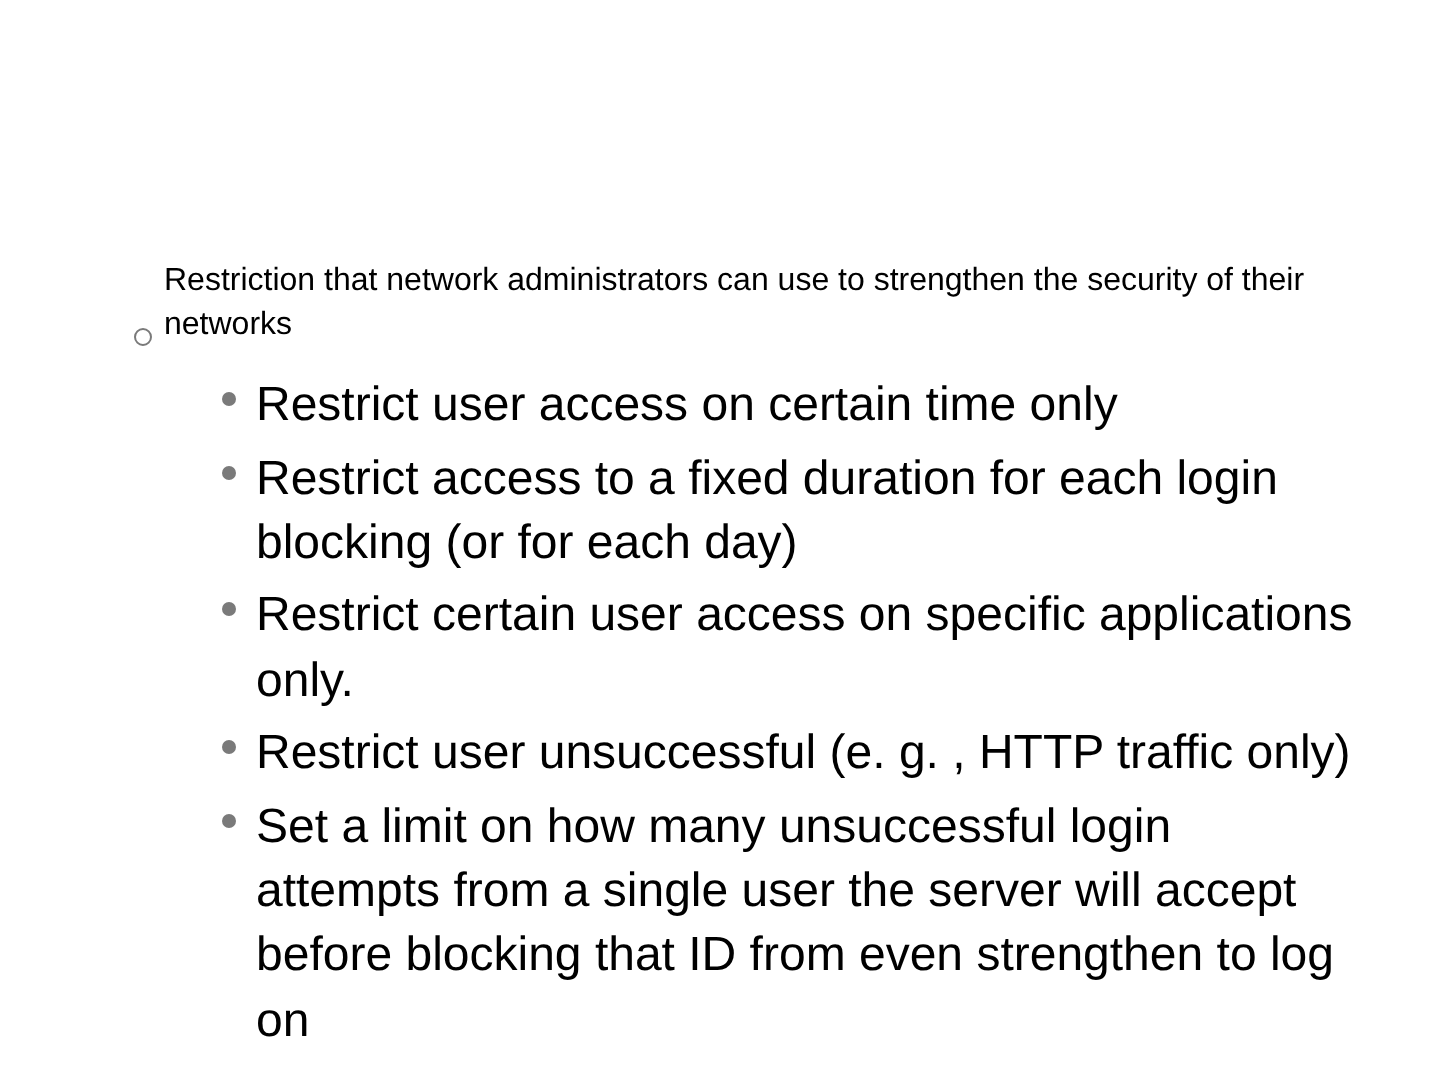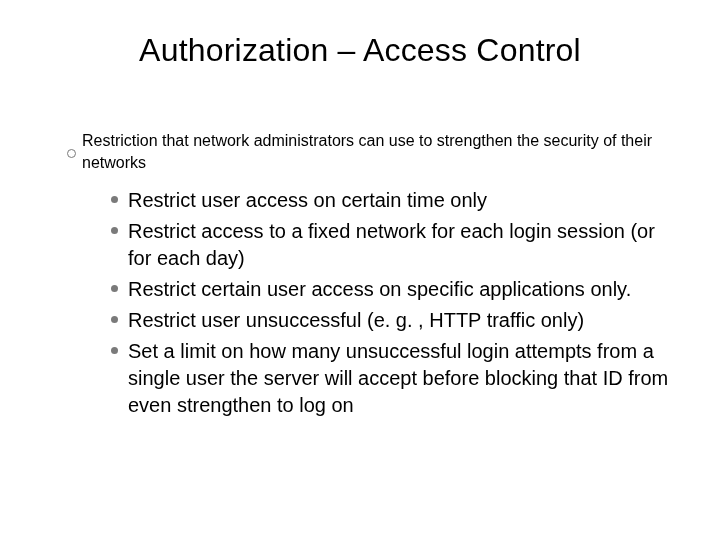--- a/index.html
+++ b/index.html
@@ -28,21 +28,21 @@
     letter-spacing: 0.2px;
   }
   .body {
     position: absolute;
     top: 130px;
     left: 60px;
     right: 40px;
   }
   .l1 {
     display: flex;
-    align-items: center;
+    align-items: flex-end;
     margin-bottom: 14px;
   }
   .l1 .bullet {
     flex: 0 0 22px;
     display: flex;
     justify-content: center;
     padding-top: 4px;
   }
   .l1 .bullet .circ {
     width: 9px;
@@ -70,30 +70,29 @@
     justify-content: center;
     padding-top: 9px;
   }
   .l2 .bullet .dot {
     width: 7px;
     height: 7px;
     background: #7a7a7a;
     border-radius: 50%;
   }
   .l2 .txt {
-    font-size: 20px;
+    font-size: 24px;
     line-height: 1.35;
   }
 </style>
 </head>
 <body>
 
 <div class="slide">
 
-  <div class="title">Authorization –  Access Control</div>
 
   <div class="body">
 
     <div class="l1">
       <div class="bullet">
           <div class="circ"></div>
         </div>
       <div class="txt">Restriction that network administrators can use to strengthen the security of their networks</div>
     </div>
 
@@ -103,21 +102,21 @@
         <div class="bullet">
             <div class="dot"></div>
           </div>
         <div class="txt">Restrict user access on certain time only</div>
       </div>
 
       <div class="l2">
         <div class="bullet">
             <div class="dot"></div>
           </div>
-        <div class="txt">Restrict access to a fixed network for each login session (or for each day)</div>
+        <div class="txt">Restrict access to a fixed duration for each login blocking (or for each day)</div>
       </div>
 
       <div class="l2">
         <div class="bullet">
             <div class="dot"></div>
           </div>
         <div class="txt">Restrict certain user access on specific applications only.</div>
       </div>
 
       <div class="l2">

